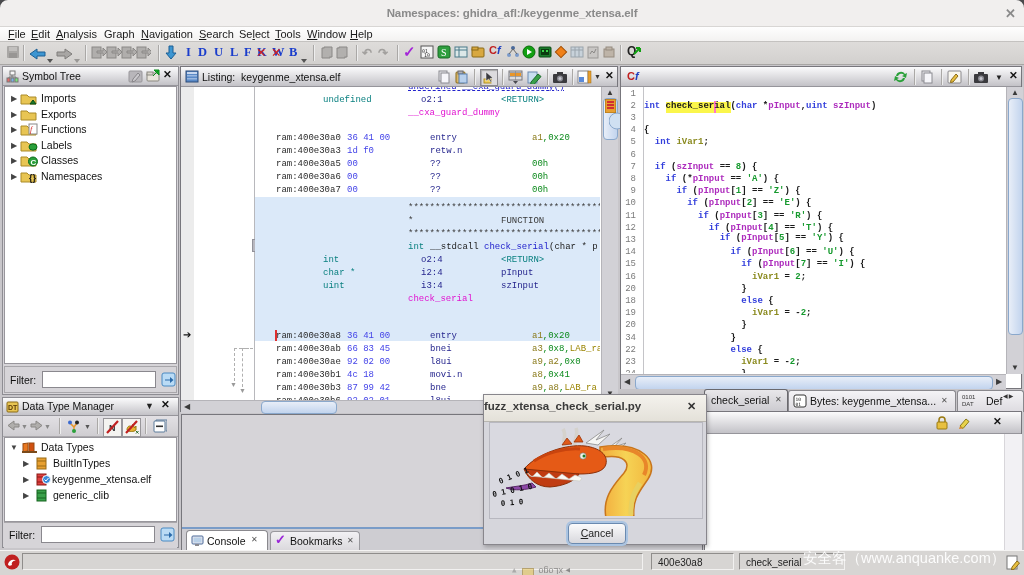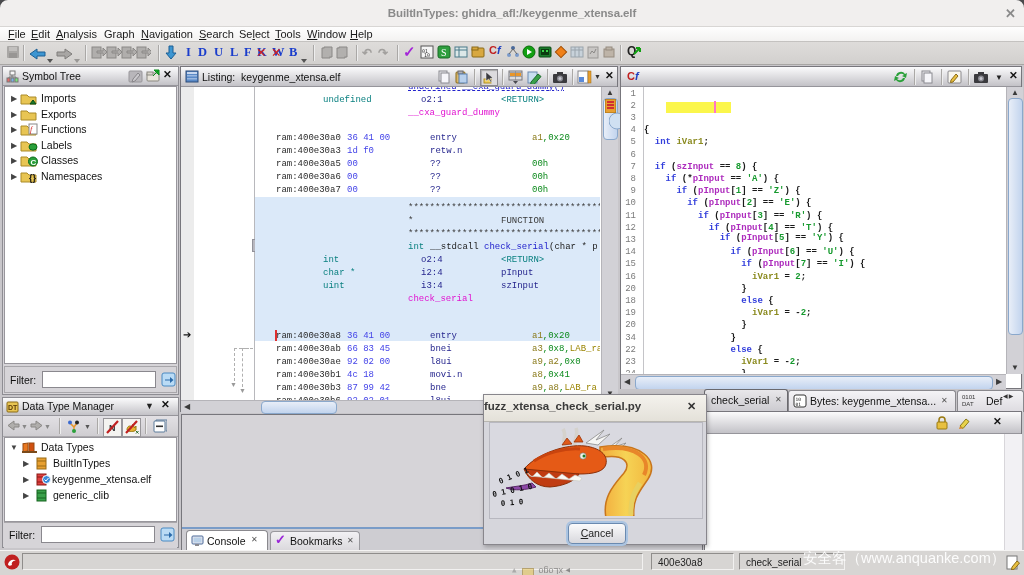--- a/index.html
+++ b/index.html
@@ -42,21 +42,21 @@
 </head>
 <body>
 <div id="app">
   <div class="p" id="titlebar"></div>
     <svg class="p" style="left:0;top:0" width="8" height="8">
       <path d="M0 8 L0 0 L8 0 A8 8 0 0 0 0 8 Z" fill="#4a4a4c"></path>
     </svg>
     <svg class="p" style="left:1016px;top:0" width="8" height="8">
       <path d="M8 8 L8 0 L0 0 A8 8 0 0 1 8 8 Z" fill="#4a4a4c"></path>
     </svg>
-  <div class="p" id="titletext">BuiltInTypes: ghidra_afl:/keygenme_xtensa.elf</div>
+  <div class="p" id="titletext">Namespaces: ghidra_afl:/keygenme_xtensa.elf</div>
   <div class="p" style="right:8px;top:6px;font-size:13px;color:#8a8a8a;font-weight:bold">✕</div>
   <div class="p" id="menubar">
     <span class="mi" style="left:8px"><u>F</u>ile</span>
     <span class="mi" style="left:31px"><u>E</u>dit</span>
     <span class="mi" style="left:56px"><u>A</u>nalysis</span>
     <span class="mi" style="left:104px">Graph</span>
     <span class="mi" style="left:141px"><u>N</u>avigation</span>
     <span class="mi" style="left:199px"><u>S</u>earch</span>
     <span class="mi" style="left:239px">Se<u>l</u>ect</span>
     <span class="mi" style="left:275px"><u>T</u>ools</span>
@@ -525,20 +525,21 @@
     </div>
     <div class="sbh" style="left:0;top:307px;width:385px;height:14px">
       <span class="sarr" style="left:3px;top:3px">◀</span>
       <div class="thumbh" style="left:14px;top:1px;width:356px;height:12px"></div>
       <span class="sarr" style="left:375px;top:3px">▶</span>
     </div>
   </div>
   <div class="p mono" id="dcode" style="left:620px;top:86px;width:384px;height:287px;overflow:hidden;pointer-events:none">
     <div class="dnum" style="top:2.6px">1</div>
     <div class="dnum" style="top:14.8px">2</div>
+      <div class="drow" style="top:14.8px;left:24px"><span class="k">int</span> <b>check_serial</b>(<span class="k">char</span> *<span class="v">pInput</span>,<span class="k">uint</span> <span class="v">szInput</span>)</div>
     <div class="dnum" style="top:27px">3</div>
     <div class="dnum" style="top:39.2px">4</div>
       <div class="drow" style="top:39.2px;left:24px">{</div>
     <div class="dnum" style="top:51.4px">5</div>
       <div class="drow" style="top:51.4px;left:24px">  <span class="k">int</span> <span class="o">iVar1</span>;</div>
     <div class="dnum" style="top:63.6px">6</div>
     <div class="dnum" style="top:75.8px">7</div>
       <div class="drow" style="top:75.8px;left:24px">  <span class="k">if</span> (<span class="v">szInput</span> == <span class="n">8</span>) {</div>
     <div class="dnum" style="top:88px">8</div>
       <div class="drow" style="top:88px;left:24px">    <span class="k">if</span> (*<span class="v">pInput</span> == <span class="n">'A'</span>) {</div>

